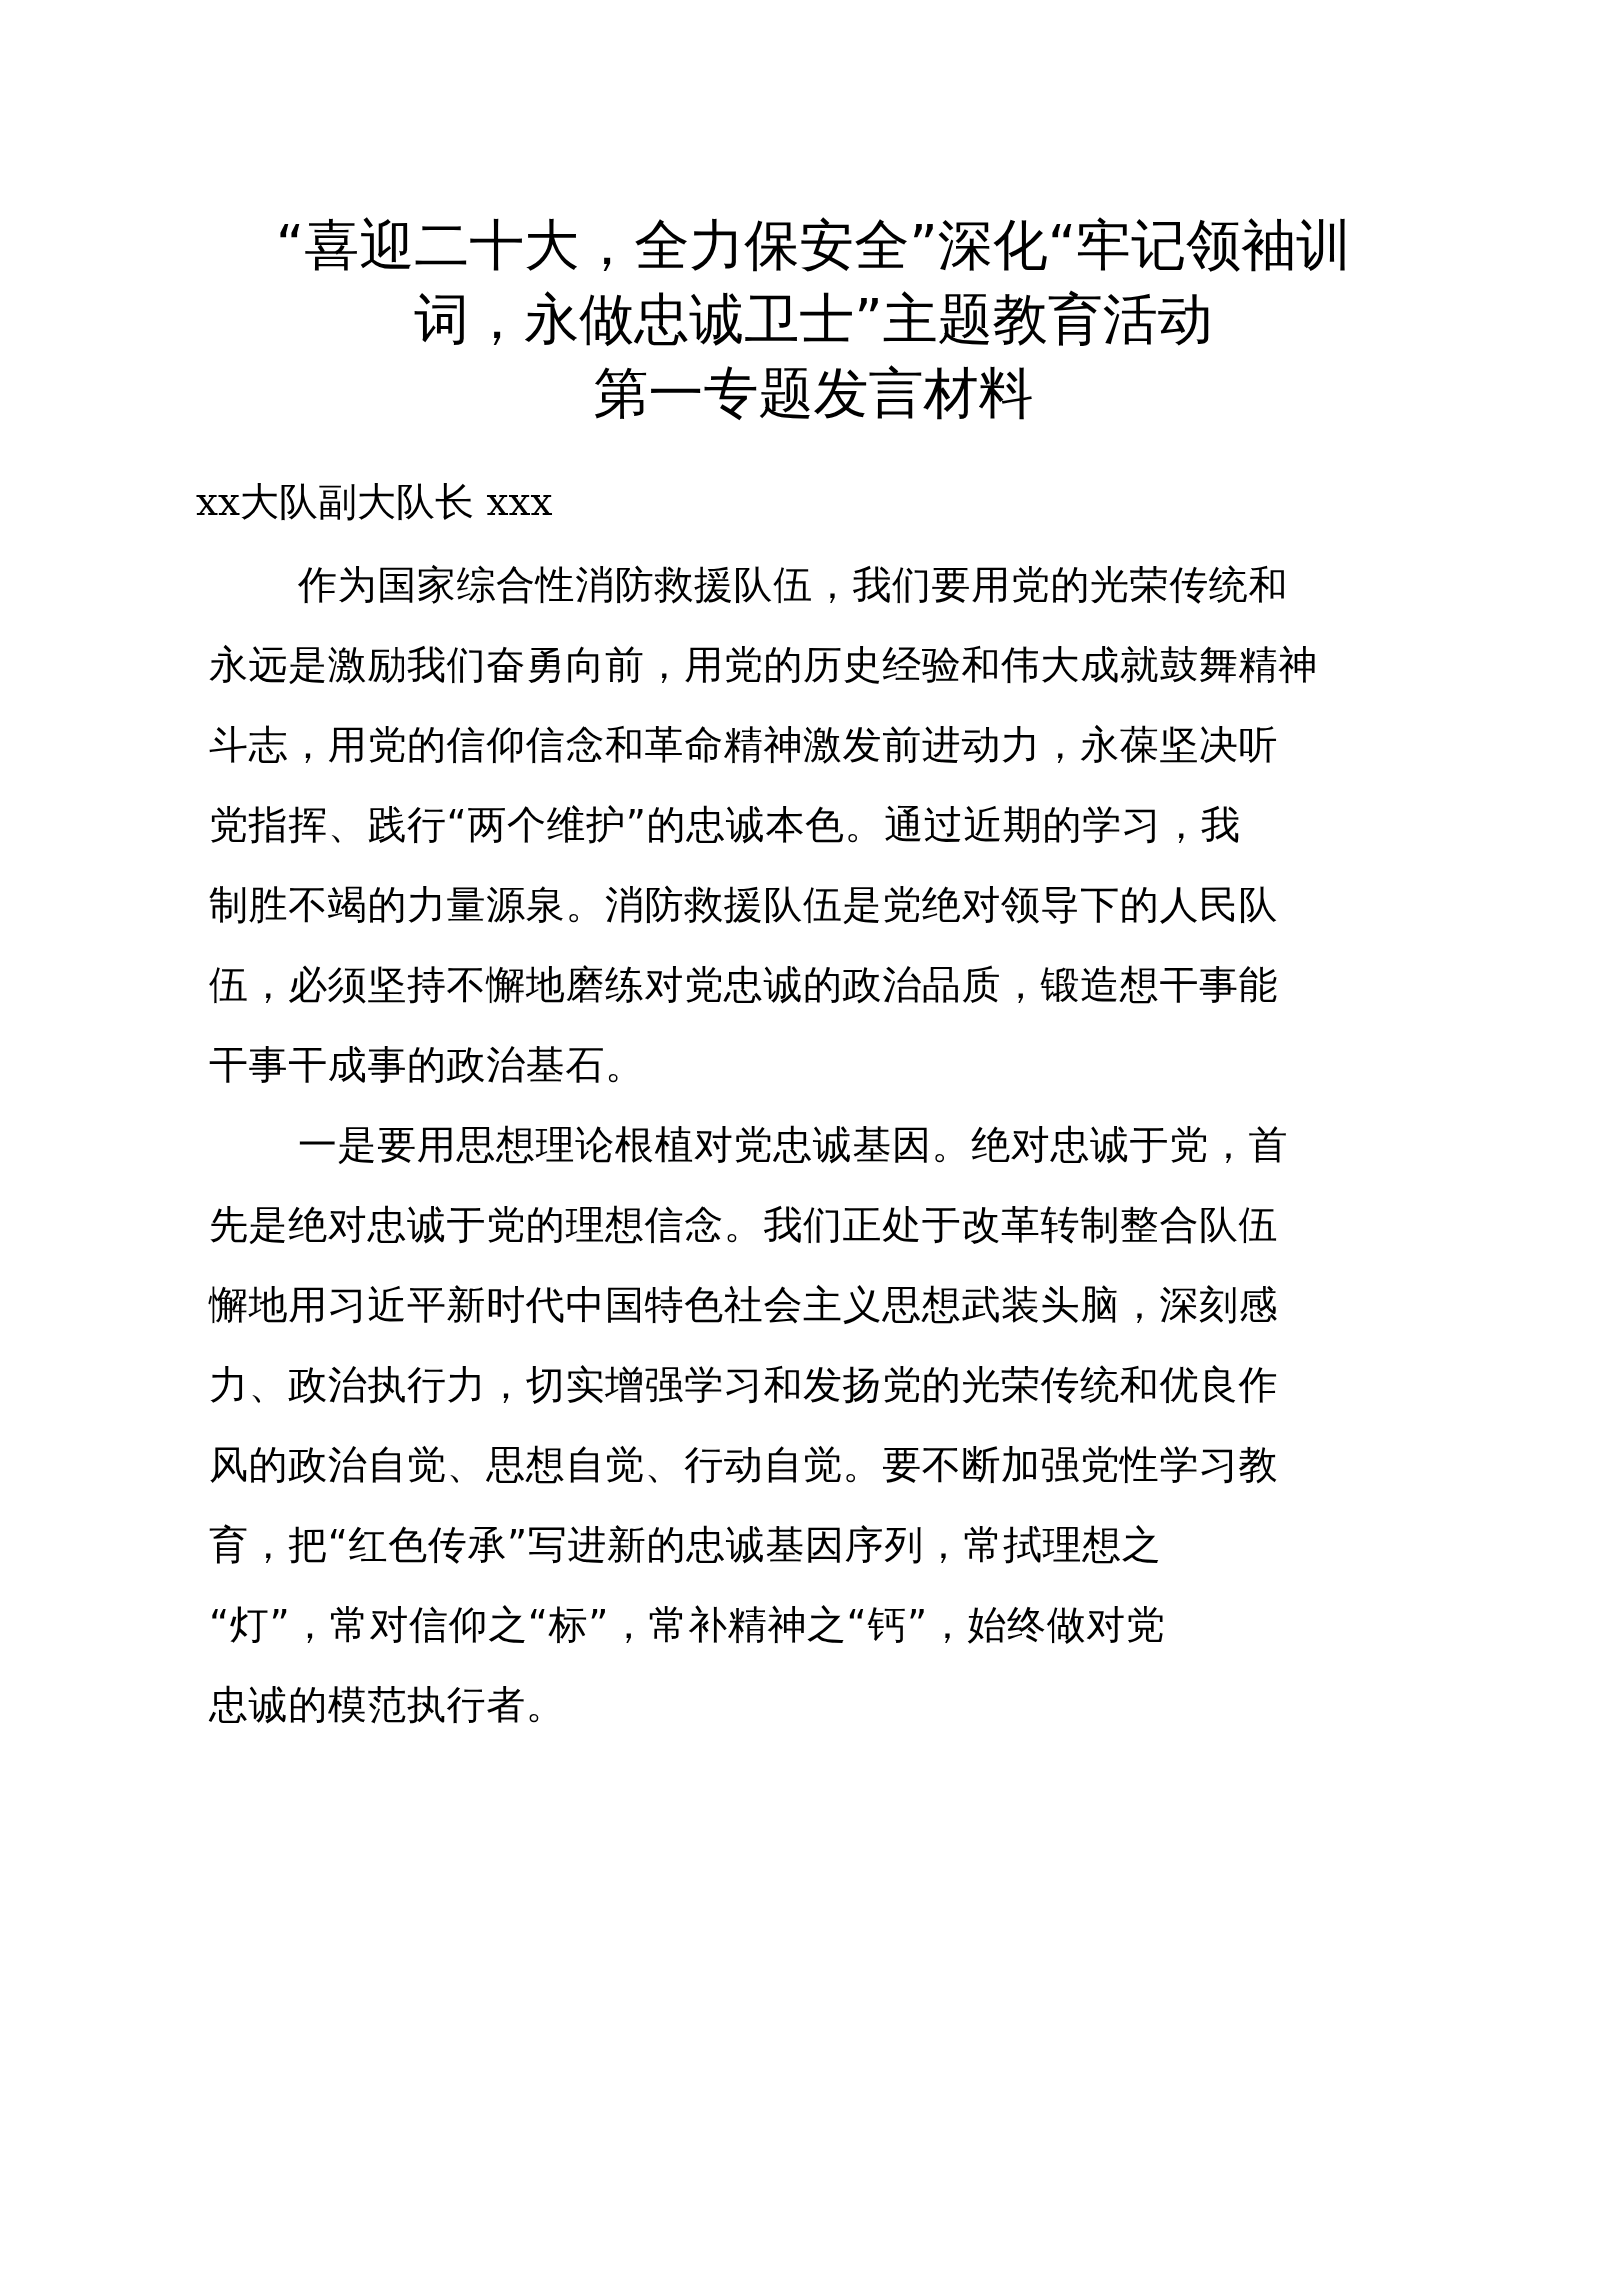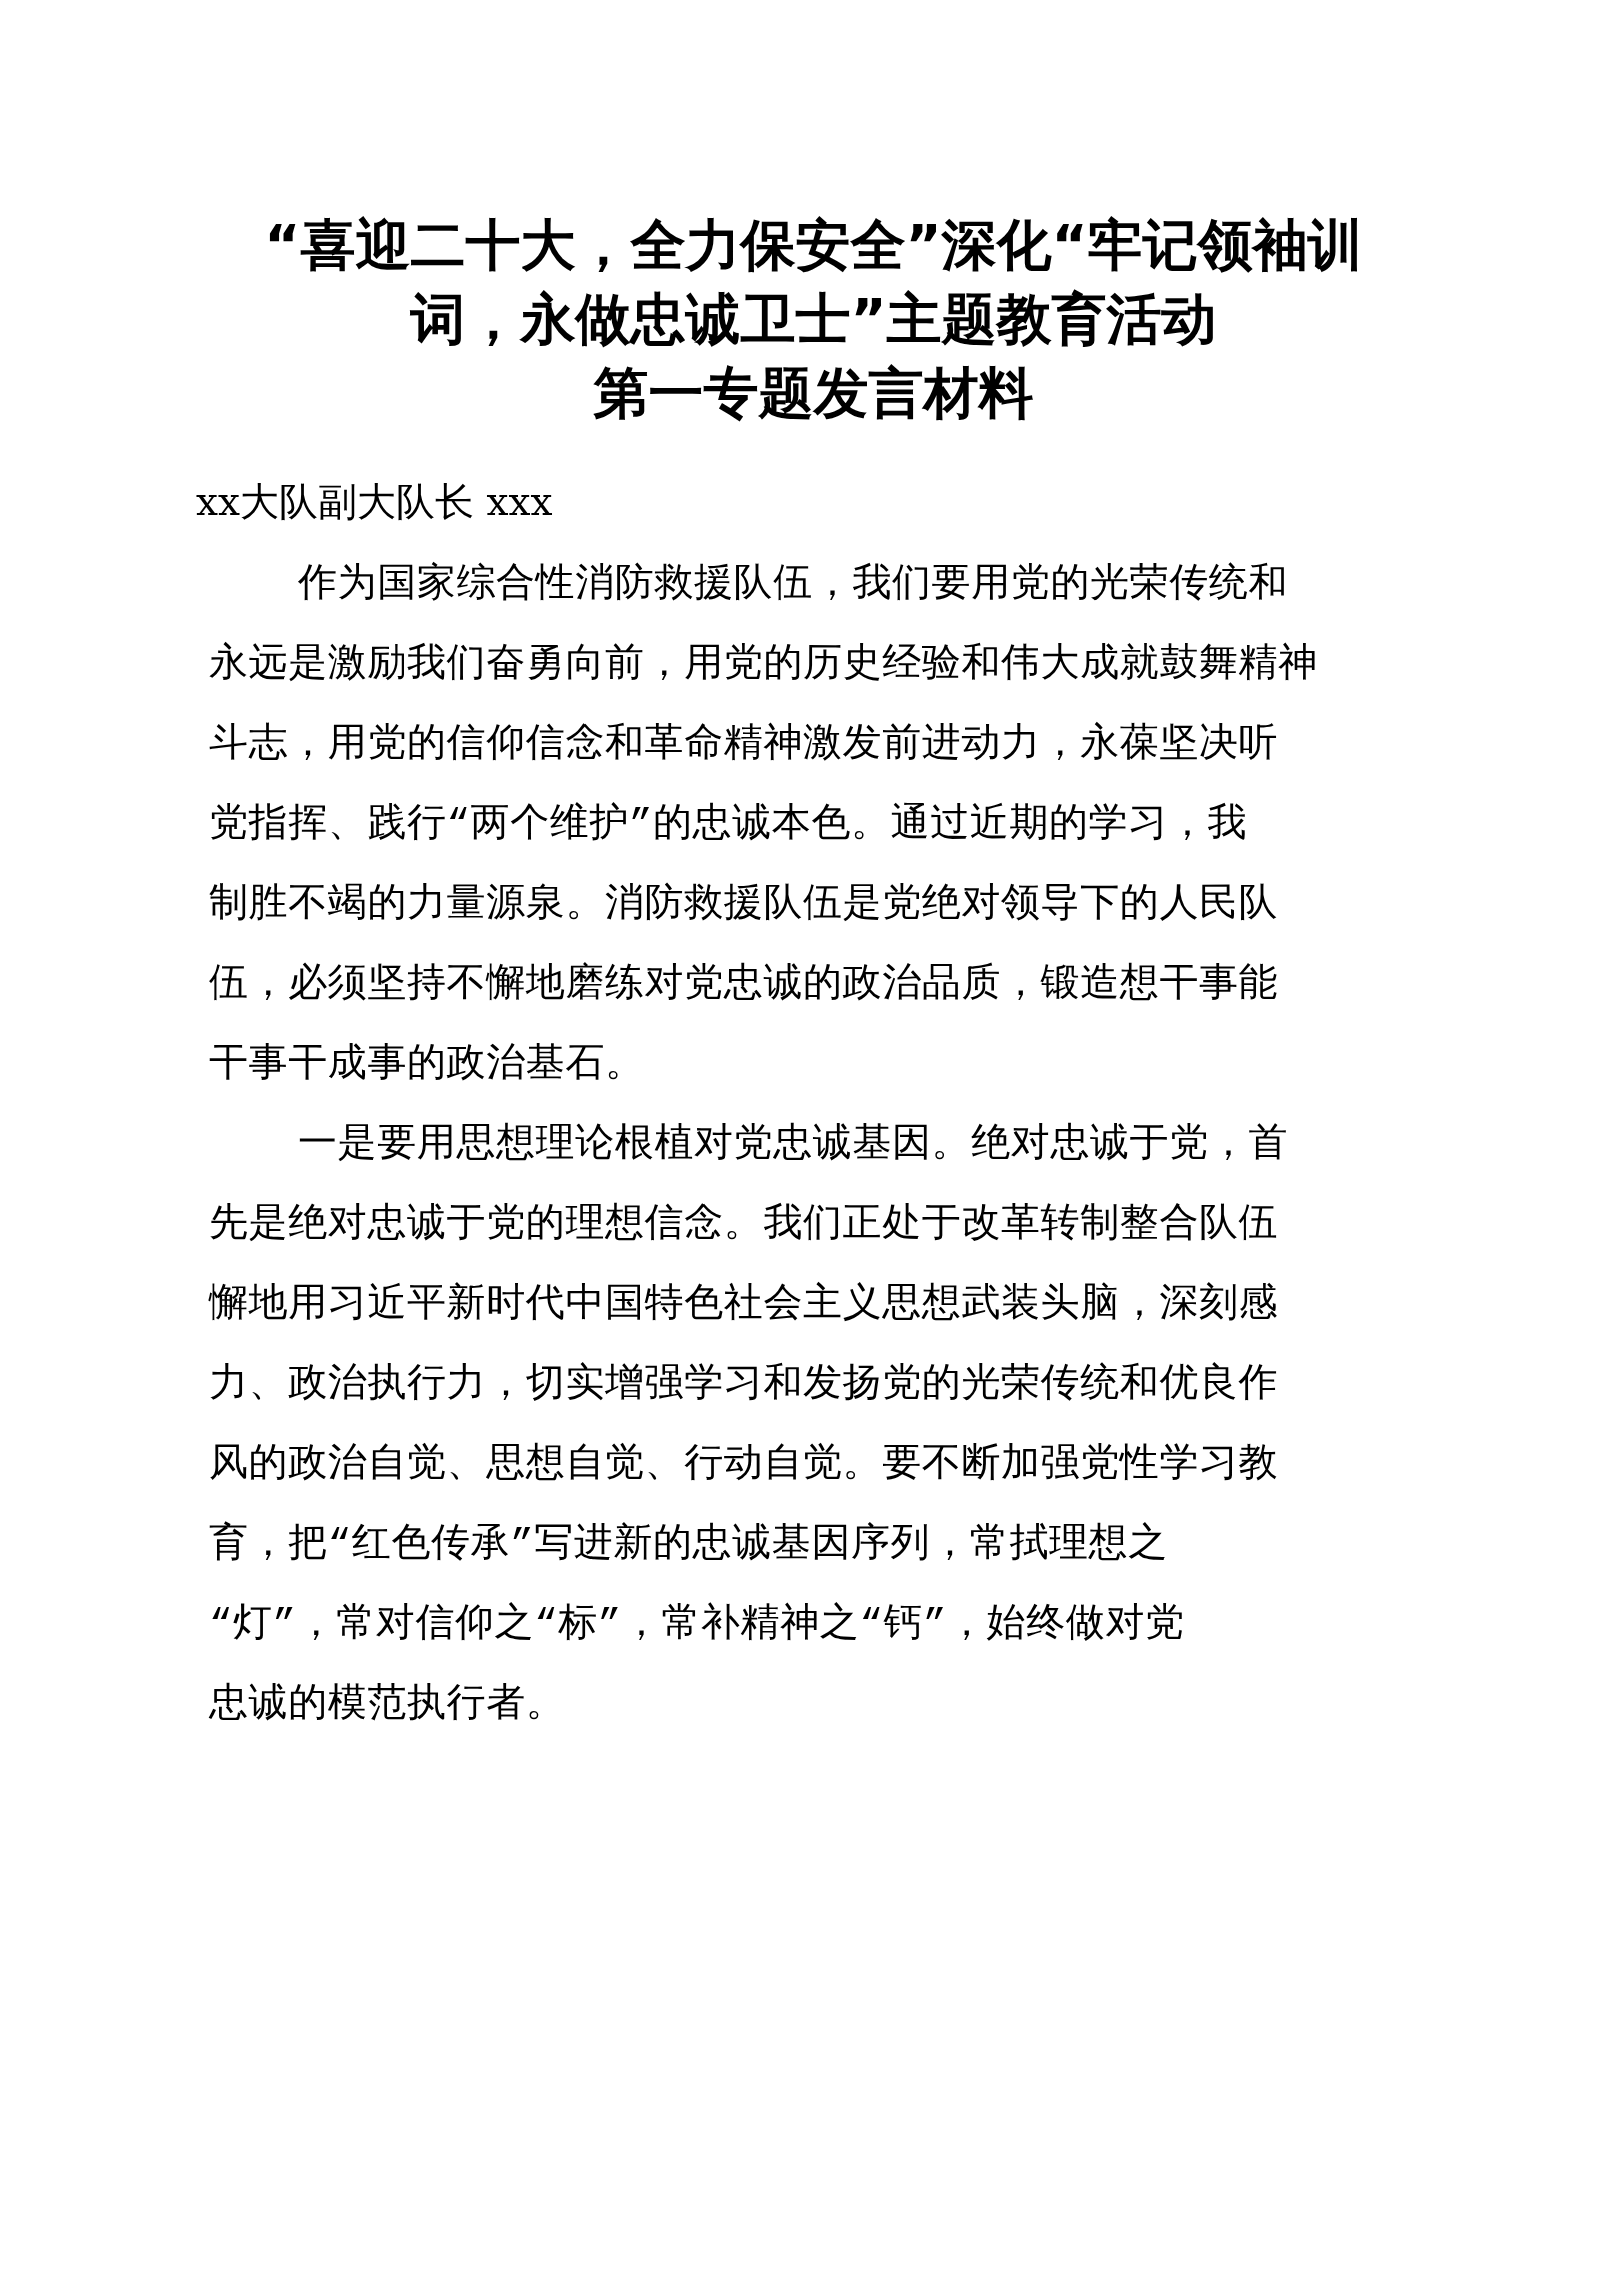--- a/index.html
+++ b/index.html
@@ -1,27 +1,27 @@
 <!DOCTYPE html>
 <html><head>
 <meta charset="utf-8">
 <style>
   html, body { margin: 0; padding: 0; background: #ffffff; }
   body { width: 1621px; height: 2293px; position: relative; overflow: hidden;
          font-family: "DejaVu Sans", "Liberation Sans", sans-serif; color: #000000; }
   .page { position: absolute; left: 0; top: 0; width: 1621px; height: 2293px; background: #ffffff; }
   .title { position: absolute; left: 196px; width: 1235px; top: 208px;
            text-align: center; font-size: 55px; line-height: 74px; }
-  .title-line { display: block; white-space: nowrap; font-weight: bold; }
+  .title-line { display: block; white-space: nowrap; }
   .author { position: absolute; left: 196px; width: 1235px; top: 474px;
             font-family: "DejaVu Serif", "Liberation Serif", serif;
             font-size: 39px; line-height: 55px; }
   .body { position: absolute; left: 209px; width: 1211px; top: 545px;
           font-size: 39px; line-height: 80px; text-align: justify; }
-  .para { margin: 0; text-indent: 89px; letter-spacing: 0.6px; font-family: Liberation Mono, monospace; }
+  .para { margin: 0; text-indent: 89px; letter-spacing: 0.6px; }
   .para .line { display: block; white-space: nowrap; }
   .para .line.first { padding-left: 89px; }
   .para .line.last { text-align-last: left; }
   .para { text-indent: 0; }
 </style>
 </head>
 <body>
 
 <div class="page">
 

